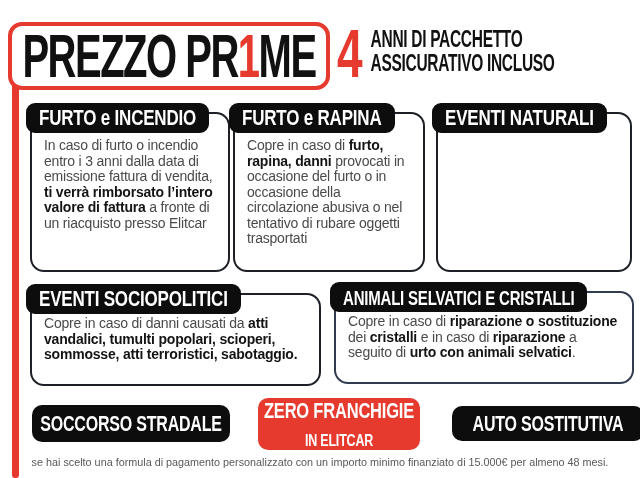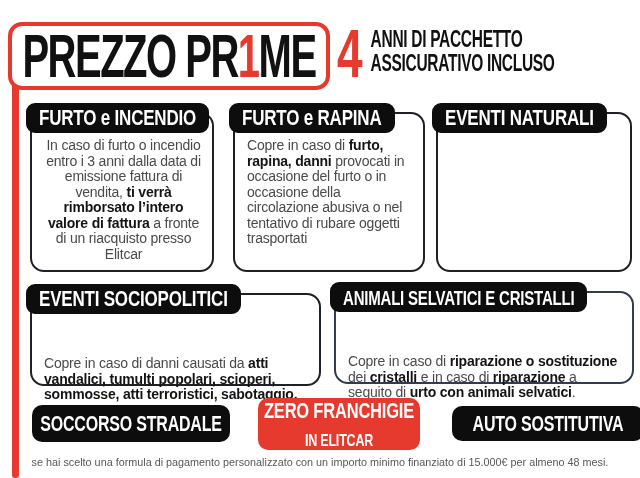--- a/index.html
+++ b/index.html
@@ -34,21 +34,21 @@
   .card{position:absolute;border:2.5px solid #1d2026;border-radius:14px;background:#fff;}
   .card.navy{border-color:#323c50;}
   .pill{position:absolute;top:-11px;left:-6px;background:var(--ink);color:#fff;border-radius:9px;
     height:30px;display:flex;align-items:center;padding:0 11px;white-space:nowrap;z-index:2;
     border:2px solid var(--ink);}
   .pill-text{font-weight:bold;font-size:17px;letter-spacing:-0.2px;transform:scaleY(1.35);}
   .pill-text.sm{font-size:15px;}
   .card-body{position:absolute;left:12px;right:9px;top:24px;font-size:14px;line-height:15.5px;
     color:var(--body-gray);letter-spacing:-0.2px;}
   .card-body .b{font-weight:bold;color:var(--body-bold);}
-  .card.wide .card-body{top:21px;margin-top:40px;}
+  .card.wide .card-body{top:21px;}
 
   
   .bottom-badge{position:absolute;background:var(--ink);color:#fff;border-radius:10px;
     display:flex;align-items:center;justify-content:center;}
   .bottom-badge .bb-text{font-weight:bold;font-size:16px;letter-spacing:-0.2px;white-space:nowrap;
     transform:scaleY(1.4);}
   .bottom-badge.red{background:var(--red);flex-direction:column;justify-content:center;gap:14px;}
   .bottom-badge.red .bb-line1{font-weight:bold;font-size:16.5px;letter-spacing:-0.2px;white-space:nowrap;transform:scaleY(1.3);}
   .bottom-badge.red .bb-line2{font-weight:bold;font-size:12.5px;letter-spacing:-0.2px;white-space:nowrap;transform:scaleY(1.25);}
 
@@ -67,21 +67,21 @@
   </div>
 
   <div class="badge">
     <div class="badge-number">4</div>
     <div class="badge-lines">
       <div class="badge-line">ANNI DI PACCHETTO</div>
       <div class="badge-line">ASSICURATIVO INCLUSO</div>
     </div>
   </div>
 
-  <div class="card" style="left:30px;top:112px;width:184px;height:160px;text-align:center;">
+  <div class="card" style="left:30px;top:112px;width:200px;height:160px;">
     <div class="pill">
       <span class="pill-text">FURTO e INCENDIO</span>
     </div>
     <div class="card-body"><span>In caso di furto o incendio entro i 3 anni dalla data di emissione fattura di vendita, </span><span class="b">ti verrà rimborsato l’intero valore di fattura</span><span> a fronte di un riacquisto presso Elitcar</span></div>
   </div>
 
   <div class="card" style="left:233px;top:112px;width:192px;height:160px;">
     <div class="pill">
       <span class="pill-text">FURTO e RAPINA</span>
     </div>

